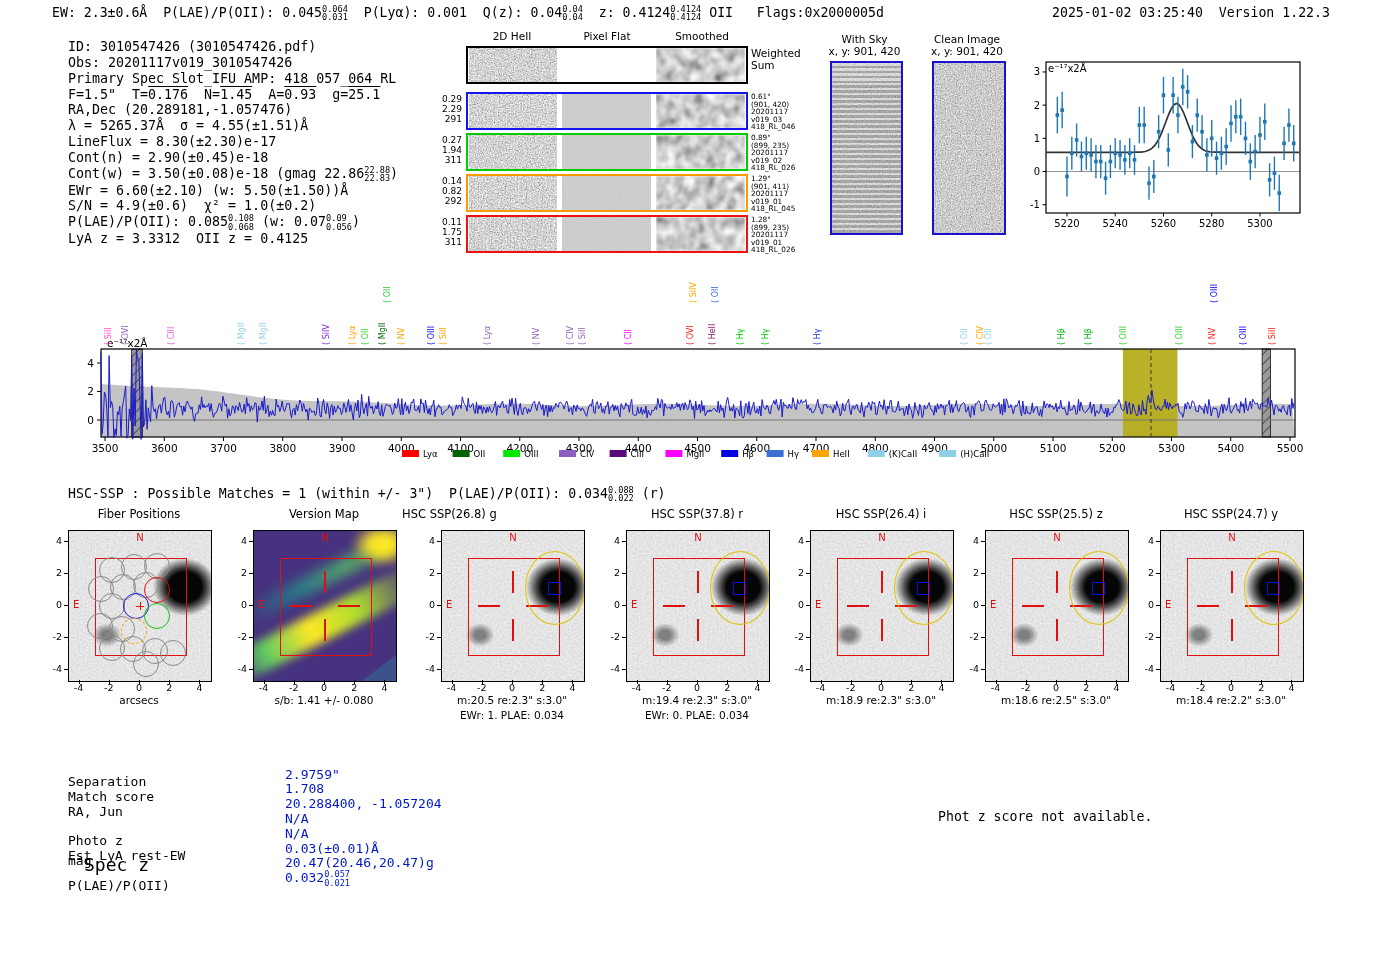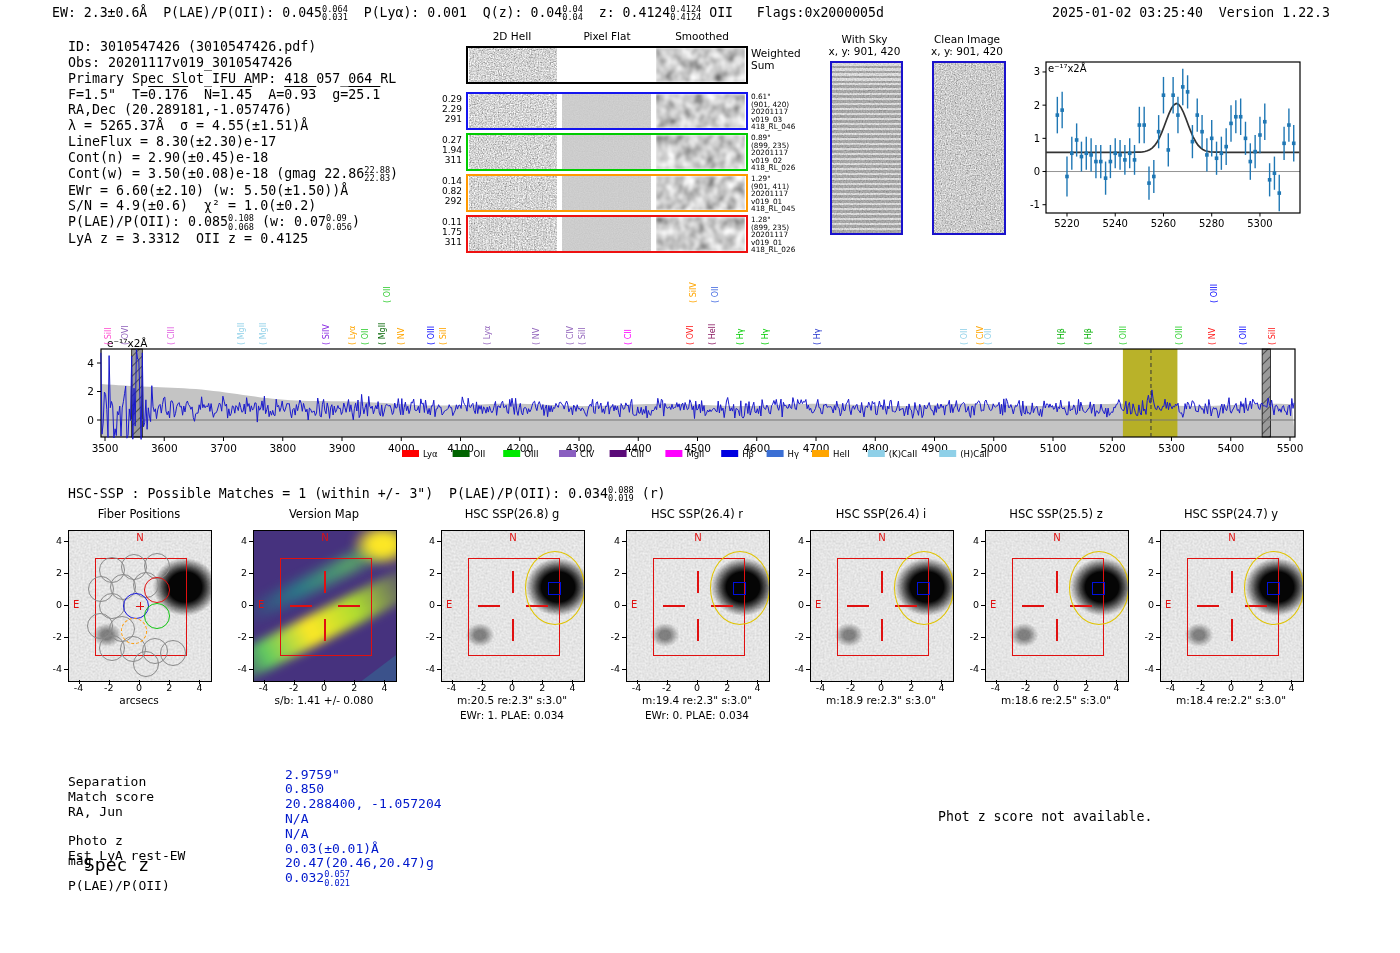--- a/index.html
+++ b/index.html
@@ -569,21 +569,21 @@
       <rect x="766.5999999999999" y="180" width="17" height="7" fill="#3b6fd4"></rect>
       <text x="787.5999999999999" y="187" font-size="8.5" font-family="DejaVu Sans,sans-serif">Hγ</text>
       <rect x="811.9999999999999" y="180" width="17" height="7" fill="#ffa500"></rect>
       <text x="832.9999999999999" y="187" font-size="8.5" font-family="DejaVu Sans,sans-serif">HeII</text>
       <rect x="867.7999999999998" y="180" width="17" height="7" fill="#8fd0e8"></rect>
       <text x="888.7999999999998" y="187" font-size="8.5" font-family="DejaVu Sans,sans-serif">(K)CaII</text>
       <rect x="939.1999999999998" y="180" width="17" height="7" fill="#8fd0e8"></rect>
       <text x="960.1999999999998" y="187" font-size="8.5" font-family="DejaVu Sans,sans-serif">(H)CaII</text>
     </svg>
 
-  <div class="abs mono" id="hsc-line" style="left:68px;top:486px;font-size:13.2px;white-space:pre;"><span>HSC-SSP : Possible Matches = 1 (within +/- 3")  P(LAE)/P(OII): 0.034</span><span class="frac"><span>0.088</span><br><span>0.019</span></span><span> (r)</span></div>
+  <div class="abs mono" id="hsc-line" style="left:68px;top:486px;font-size:13.2px;white-space:pre;"><span>HSC-SSP : Possible Matches = 1 (within +/- 3")  P(LAE)/P(OII): 0.034</span><span class="frac"><span>0.088</span><br><span>0.022</span></span><span> (r)</span></div>
 
   <div id="cutout-row">
       <div style="position: absolute; left: 29px; top: 507px; width: 220px; text-align: center; font-size: 11.5px;">Fiber Positions</div>
       <div style="position: absolute; left: 68px; top: 530px; width: 142px; height: 150px; border: 1px solid rgb(0, 0, 0); overflow: hidden; background: rgb(233, 233, 233);">
         <svg style="position:absolute;inset:0;width:100%;height:100%" preserveAspectRatio="none">
           <filter id="nz17" x="0" y="0" width="100%" height="100%">
             <feTurbulence type="fractalNoise" baseFrequency="0.5" numOctaves="2" seed="40" stitchTiles="stitch"></feTurbulence>
             <feColorMatrix type="saturate" values="0"></feColorMatrix>
             <feComponentTransfer>
               <feFuncR type="linear" slope="0.4" intercept="0.58"></feFuncR>
@@ -669,21 +669,21 @@
       <div style="position: absolute; left: 249px; top: 541.17px; width: 4px; height: 1px; background: rgb(0, 0, 0);"></div>
       <div style="position: absolute; left: 229px; top: 567.085px; width: 18px; text-align: right; font-size: 9.5px;">2</div>
       <div style="position: absolute; left: 249px; top: 573.085px; width: 4px; height: 1px; background: rgb(0, 0, 0);"></div>
       <div style="position: absolute; left: 229px; top: 599px; width: 18px; text-align: right; font-size: 9.5px;">0</div>
       <div style="position: absolute; left: 249px; top: 605px; width: 4px; height: 1px; background: rgb(0, 0, 0);"></div>
       <div style="position: absolute; left: 229px; top: 630.915px; width: 18px; text-align: right; font-size: 9.5px;">-2</div>
       <div style="position: absolute; left: 249px; top: 636.915px; width: 4px; height: 1px; background: rgb(0, 0, 0);"></div>
       <div style="position: absolute; left: 229px; top: 662.83px; width: 18px; text-align: right; font-size: 9.5px;">-4</div>
       <div style="position: absolute; left: 249px; top: 668.83px; width: 4px; height: 1px; background: rgb(0, 0, 0);"></div>
       <div style="position: absolute; left: 214px; top: 694px; width: 220px; text-align: center; font-size: 10.5px;">s/b: 1.41 +/- 0.080</div>
-      <div style="position: absolute; left: 402px; top: 507px; width: 220px; text-align: center; font-size: 11.5px;">HSC SSP(26.8) g</div>
+      <div style="position: absolute; left: 402px; top: 507px; width: 220px; text-align: left; font-size: 11.5px;">HSC SSP(26.8) g</div>
       <div style="position: absolute; left: 441px; top: 530px; width: 142px; height: 150px; border: 1px solid rgb(0, 0, 0); overflow: hidden; background: rgb(233, 233, 233);">
         <svg style="position:absolute;inset:0;width:100%;height:100%" preserveAspectRatio="none">
           <filter id="nz18" x="0" y="0" width="100%" height="100%">
             <feTurbulence type="fractalNoise" baseFrequency="0.5" numOctaves="2" seed="46" stitchTiles="stitch"></feTurbulence>
             <feColorMatrix type="saturate" values="0"></feColorMatrix>
             <feComponentTransfer>
               <feFuncR type="linear" slope="0.4" intercept="0.58"></feFuncR>
               <feFuncG type="linear" slope="0.4" intercept="0.58"></feFuncG>
               <feFuncB type="linear" slope="0.4" intercept="0.58"></feFuncB>
               <feFuncA type="linear" slope="0" intercept="1"></feFuncA>
@@ -718,21 +718,21 @@
       <div style="position: absolute; left: 417px; top: 567.085px; width: 18px; text-align: right; font-size: 9.5px;">2</div>
       <div style="position: absolute; left: 437px; top: 573.085px; width: 4px; height: 1px; background: rgb(0, 0, 0);"></div>
       <div style="position: absolute; left: 417px; top: 599px; width: 18px; text-align: right; font-size: 9.5px;">0</div>
       <div style="position: absolute; left: 437px; top: 605px; width: 4px; height: 1px; background: rgb(0, 0, 0);"></div>
       <div style="position: absolute; left: 417px; top: 630.915px; width: 18px; text-align: right; font-size: 9.5px;">-2</div>
       <div style="position: absolute; left: 437px; top: 636.915px; width: 4px; height: 1px; background: rgb(0, 0, 0);"></div>
       <div style="position: absolute; left: 417px; top: 662.83px; width: 18px; text-align: right; font-size: 9.5px;">-4</div>
       <div style="position: absolute; left: 437px; top: 668.83px; width: 4px; height: 1px; background: rgb(0, 0, 0);"></div>
       <div style="position: absolute; left: 402px; top: 694px; width: 220px; text-align: center; font-size: 10.5px;">m:20.5  re:2.3"  s:3.0"</div>
       <div style="position: absolute; left: 402px; top: 709px; width: 220px; text-align: center; font-size: 10.5px;">EWr: 1. PLAE: 0.034</div>
-      <div style="position: absolute; left: 587px; top: 507px; width: 220px; text-align: center; font-size: 11.5px;">HSC SSP(26.4) r</div>
+      <div style="position: absolute; left: 587px; top: 507px; width: 220px; text-align: center; font-size: 11.5px;">HSC SSP(37.8) r</div>
       <div style="position: absolute; left: 626px; top: 530px; width: 142px; height: 150px; border: 1px solid rgb(0, 0, 0); overflow: hidden; background: rgb(233, 233, 233);">
         <svg style="position:absolute;inset:0;width:100%;height:100%" preserveAspectRatio="none">
           <filter id="nz19" x="0" y="0" width="100%" height="100%">
             <feTurbulence type="fractalNoise" baseFrequency="0.5" numOctaves="2" seed="49" stitchTiles="stitch"></feTurbulence>
             <feColorMatrix type="saturate" values="0"></feColorMatrix>
             <feComponentTransfer>
               <feFuncR type="linear" slope="0.4" intercept="0.58"></feFuncR>
               <feFuncG type="linear" slope="0.4" intercept="0.58"></feFuncG>
               <feFuncB type="linear" slope="0.4" intercept="0.58"></feFuncB>
               <feFuncA type="linear" slope="0" intercept="1"></feFuncA>
@@ -917,21 +917,21 @@
       <div style="position: absolute; left: 1156px; top: 636.915px; width: 4px; height: 1px; background: rgb(0, 0, 0);"></div>
       <div style="position: absolute; left: 1136px; top: 662.83px; width: 18px; text-align: right; font-size: 9.5px;">-4</div>
       <div style="position: absolute; left: 1156px; top: 668.83px; width: 4px; height: 1px; background: rgb(0, 0, 0);"></div>
       <div style="position: absolute; left: 1121px; top: 694px; width: 220px; text-align: center; font-size: 10.5px;">m:18.4  re:2.2"  s:3.0"</div>
     </div>
 
   <div id="match-table">
       <div class="mono" style="position: absolute; left: 68px; top: 774px; font-size: 13px;">Separation</div>
       <div class="mono" style="position: absolute; left: 285px; top: 766.6px; font-size: 13px; color: rgb(0, 24, 204);"><span>2.9759"</span></div>
       <div class="mono" style="position: absolute; left: 68px; top: 788.8px; font-size: 13px;">Match score</div>
-      <div class="mono" style="position: absolute; left: 285px; top: 781.4px; font-size: 13px; color: rgb(0, 24, 204);"><span>0.850</span></div>
+      <div class="mono" style="position: absolute; left: 285px; top: 781.4px; font-size: 13px; color: rgb(0, 24, 204);"><span>1.708</span></div>
       <div class="mono" style="position: absolute; left: 68px; top: 803.6px; font-size: 13px;">RA, Jun</div>
       <div class="mono" style="position: absolute; left: 285px; top: 796.2px; font-size: 13px; color: rgb(0, 24, 204);"><span>20.288400, -1.057204</span></div>
       <div class="mono" style="position: absolute; left: 84px; top: 818.4px; font-size: 18px; margin-top: 36px;">Spec z</div>
       <div class="mono" style="position: absolute; left: 285px; top: 811px; font-size: 13px; color: rgb(0, 24, 204);"><span>N/A</span></div>
       <div class="mono" style="position: absolute; left: 68px; top: 833.2px; font-size: 13px;">Photo z</div>
       <div class="mono" style="position: absolute; left: 285px; top: 825.8px; font-size: 13px; color: rgb(0, 24, 204);"><span>N/A</span></div>
       <div class="mono" style="position: absolute; left: 68px; top: 848px; font-size: 13px;">Est LyA rest-EW</div>
       <div class="mono" style="position: absolute; left: 285px; top: 840.6px; font-size: 13px; color: rgb(0, 24, 204);"><span>0.03(±0.01)Å</span></div>
       <div class="mono" style="position: absolute; left: 68px; top: 853px; font-size: 13px;">mag</div>
       <div class="mono" style="position: absolute; left: 285px; top: 855.4px; font-size: 13px; color: rgb(0, 24, 204);"><span>20.47(20.46,20.47)g</span></div>

